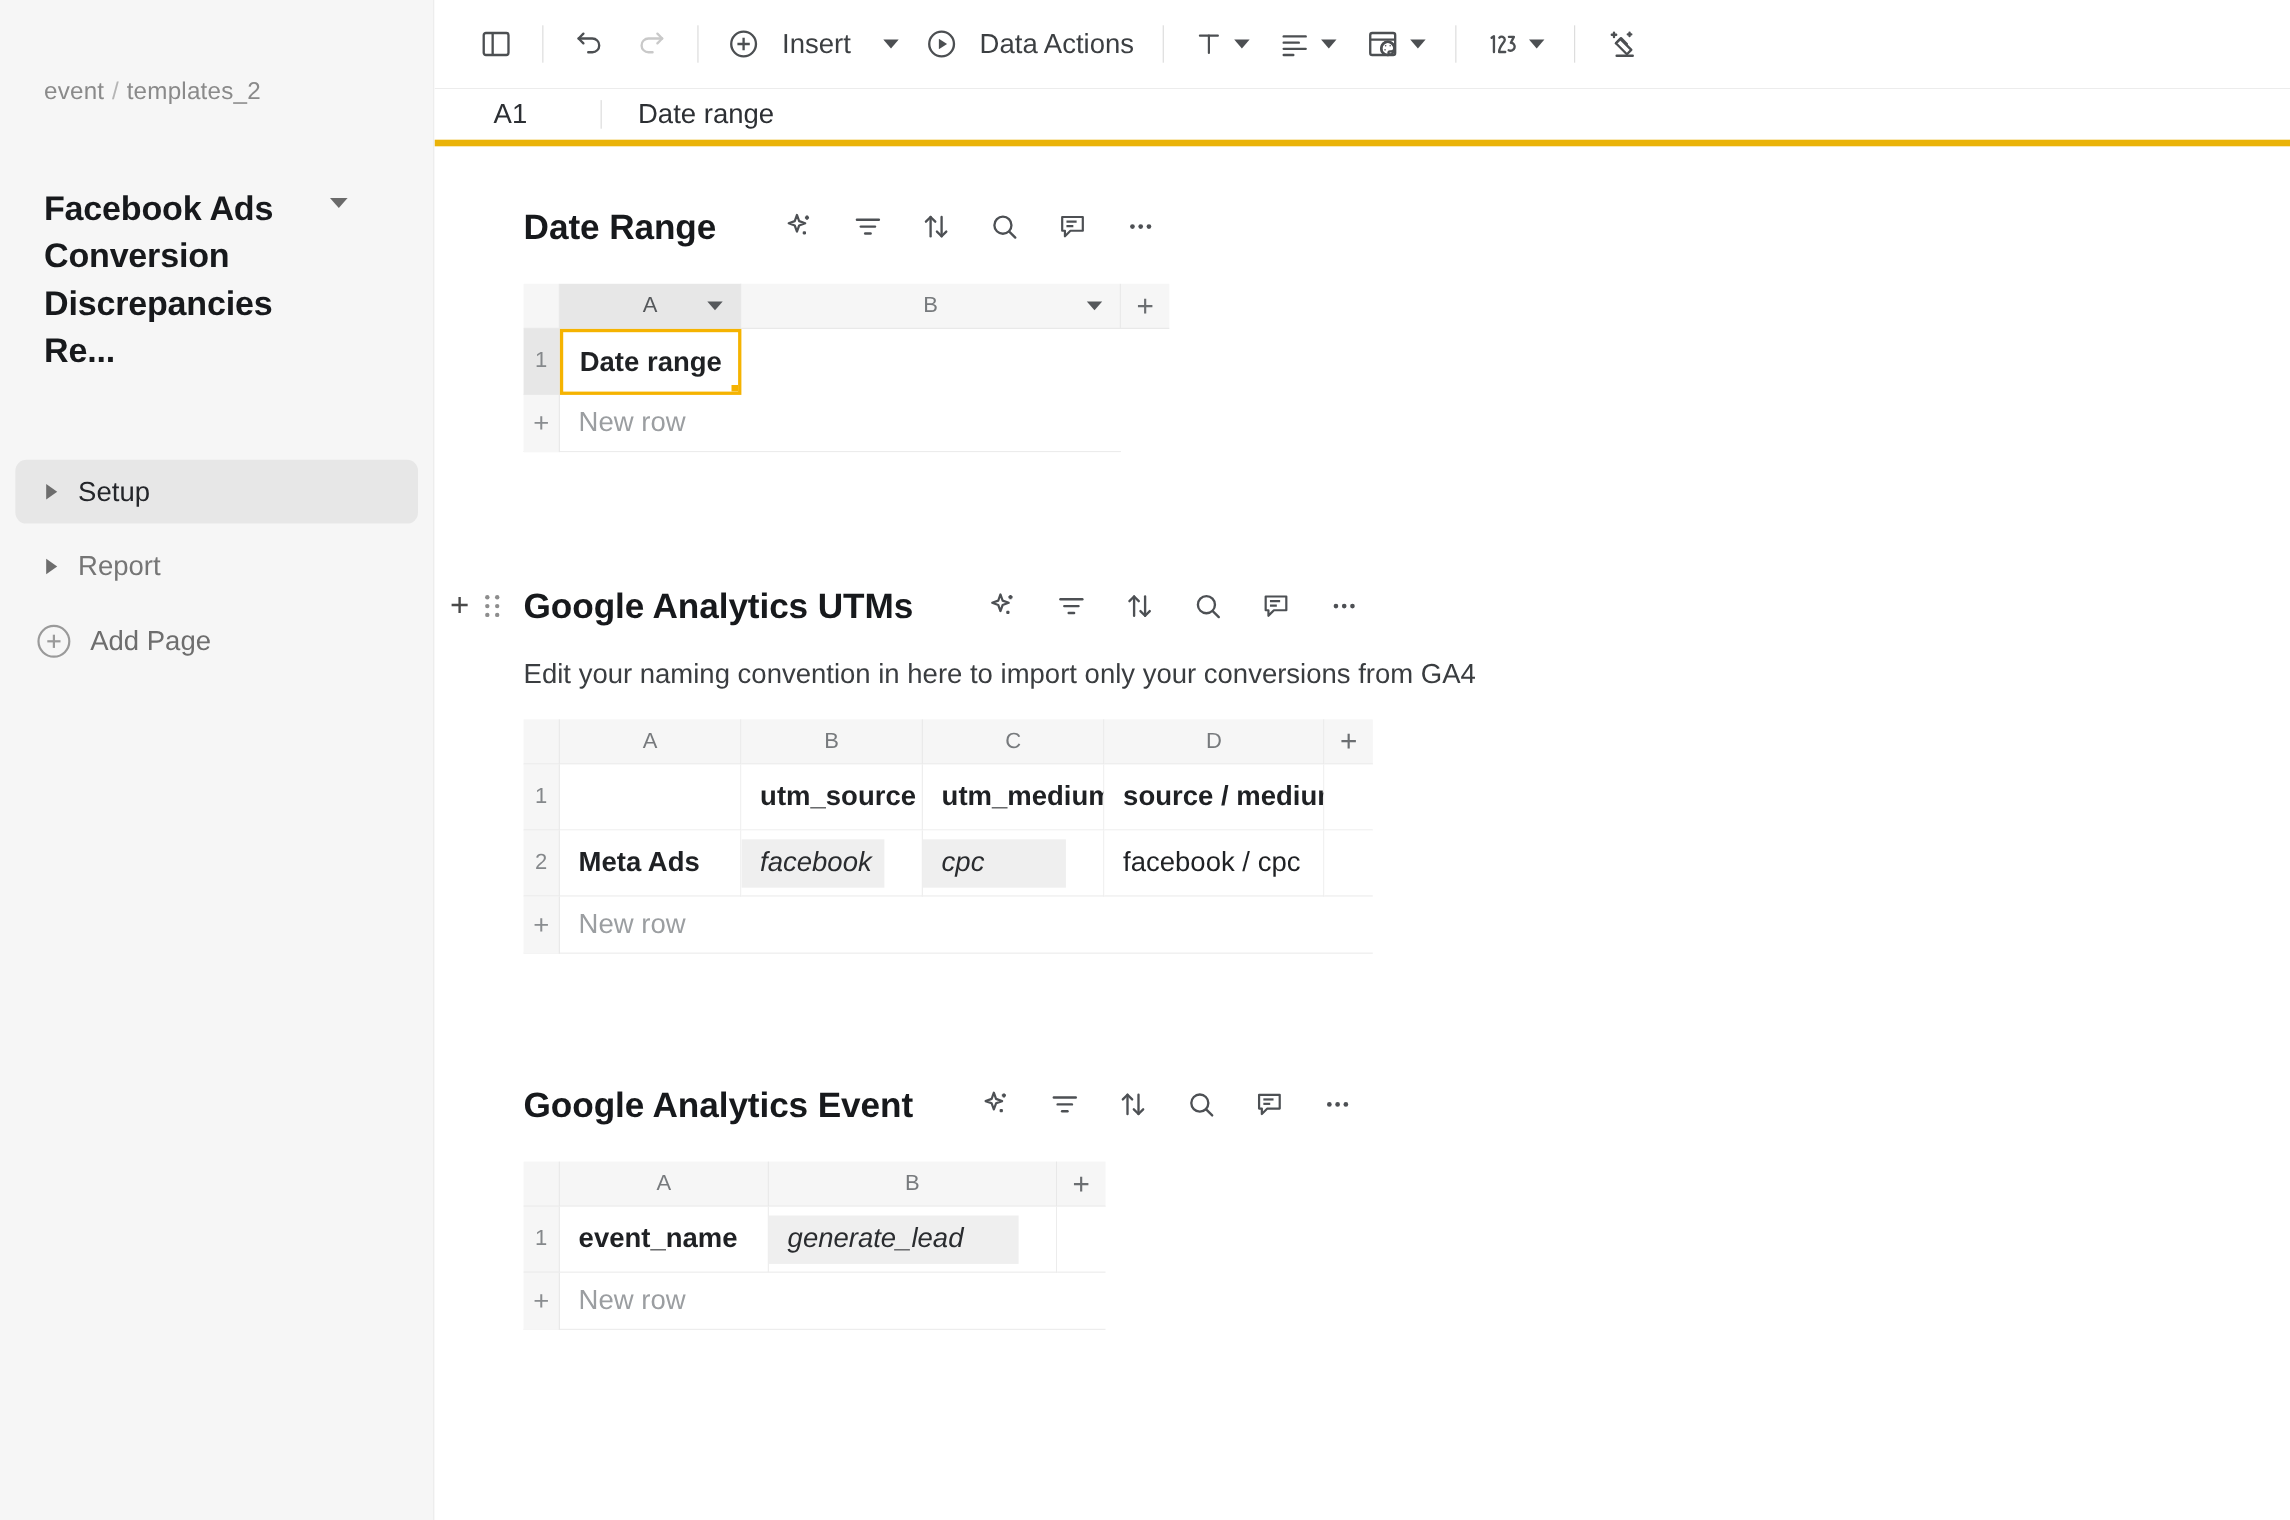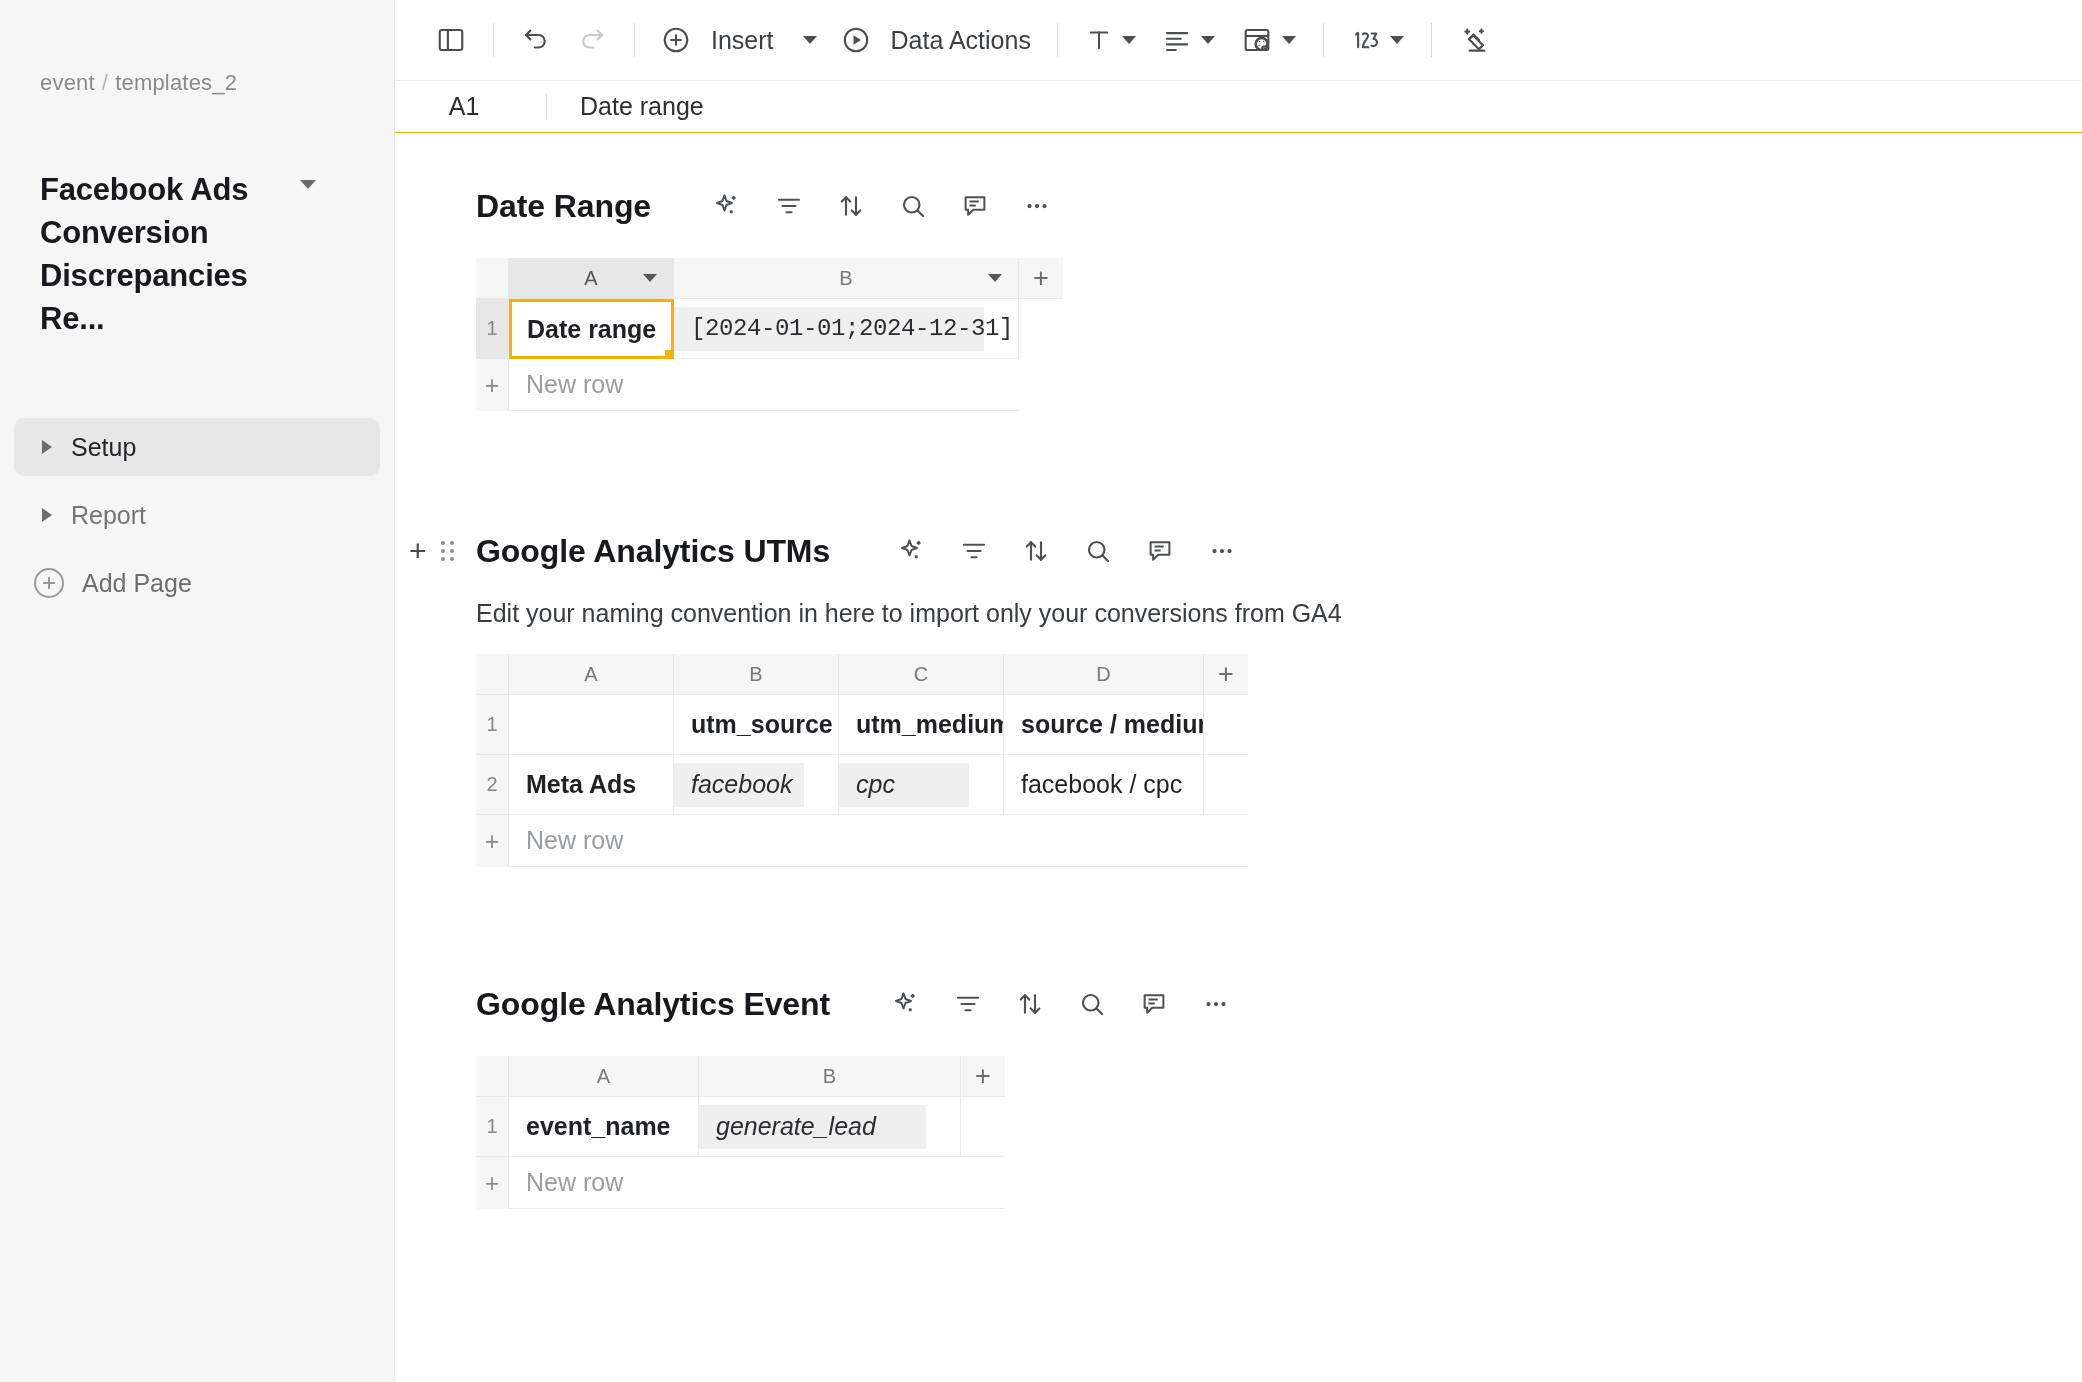--- a/index.html
+++ b/index.html
@@ -157,21 +157,21 @@
     border-left: 7px solid transparent;
     border-right: 7px solid transparent;
     border-top: 8px solid #4c4f52;
     margin-left: 9px;
   }
 
   .formula-bar {
     height: 52px;
     display: flex;
     align-items: center;
-    border-bottom: 1px solid #eab308;
+    border-bottom: 6px solid #eab308;
     background: #ffffff;
     gap: 15px;
   }
   .cell-ref {
     width: 98px;
     text-align: center;
     font-size: 25px;
     color: #2c2f33;
     margin-left: 20px;
   }
@@ -594,34 +594,20 @@
               <span class="hcaret"></span>
             </div>
             <div class="colhead addcol">+</div>
           </div>
 
           <div class="srow">
             <div class="rowgutter sel" style="height:60px;">1</div>
             <div class="cell bold selected" style="width:165px;">Date range
               <span class="fill-handle"></span>
             </div>
-            <div class="cell" style="width:345px;">
-              <span class="daterange-chip">
-                <span>[2024-01-01;2024-12-31]</span>
-                <svg width="28" height="28" viewBox="0 0 24 24" fill="none" stroke="#5a5d60" stroke-width="1.6">
-                  <rect x="4" y="6" width="16" height="14" rx="1.3"></rect>
-                    <line x1="4" y1="10" x2="20" y2="10"></line>
-                  <line x1="8" y1="4.2" x2="8" y2="7"></line>
-                    <line x1="16" y1="4.2" x2="16" y2="7"></line>
-                  <rect x="7" y="13" width="2" height="2" fill="#5a5d60" stroke="none"></rect>
-                  <rect x="11" y="13" width="2" height="2" fill="#5a5d60" stroke="none"></rect>
-                  <rect x="15" y="13" width="2" height="2" fill="#5a5d60" stroke="none"></rect>
-                </svg>
-              </span>
-            </div>
           </div>
 
           <div class="newrow" style="width:543px;">
             <span class="nr-plus">+</span>
             <span class="nr-label">New row</span>
           </div>
         </div>
       </div>
 
       <div class="block" style="margin-top:114px;">

